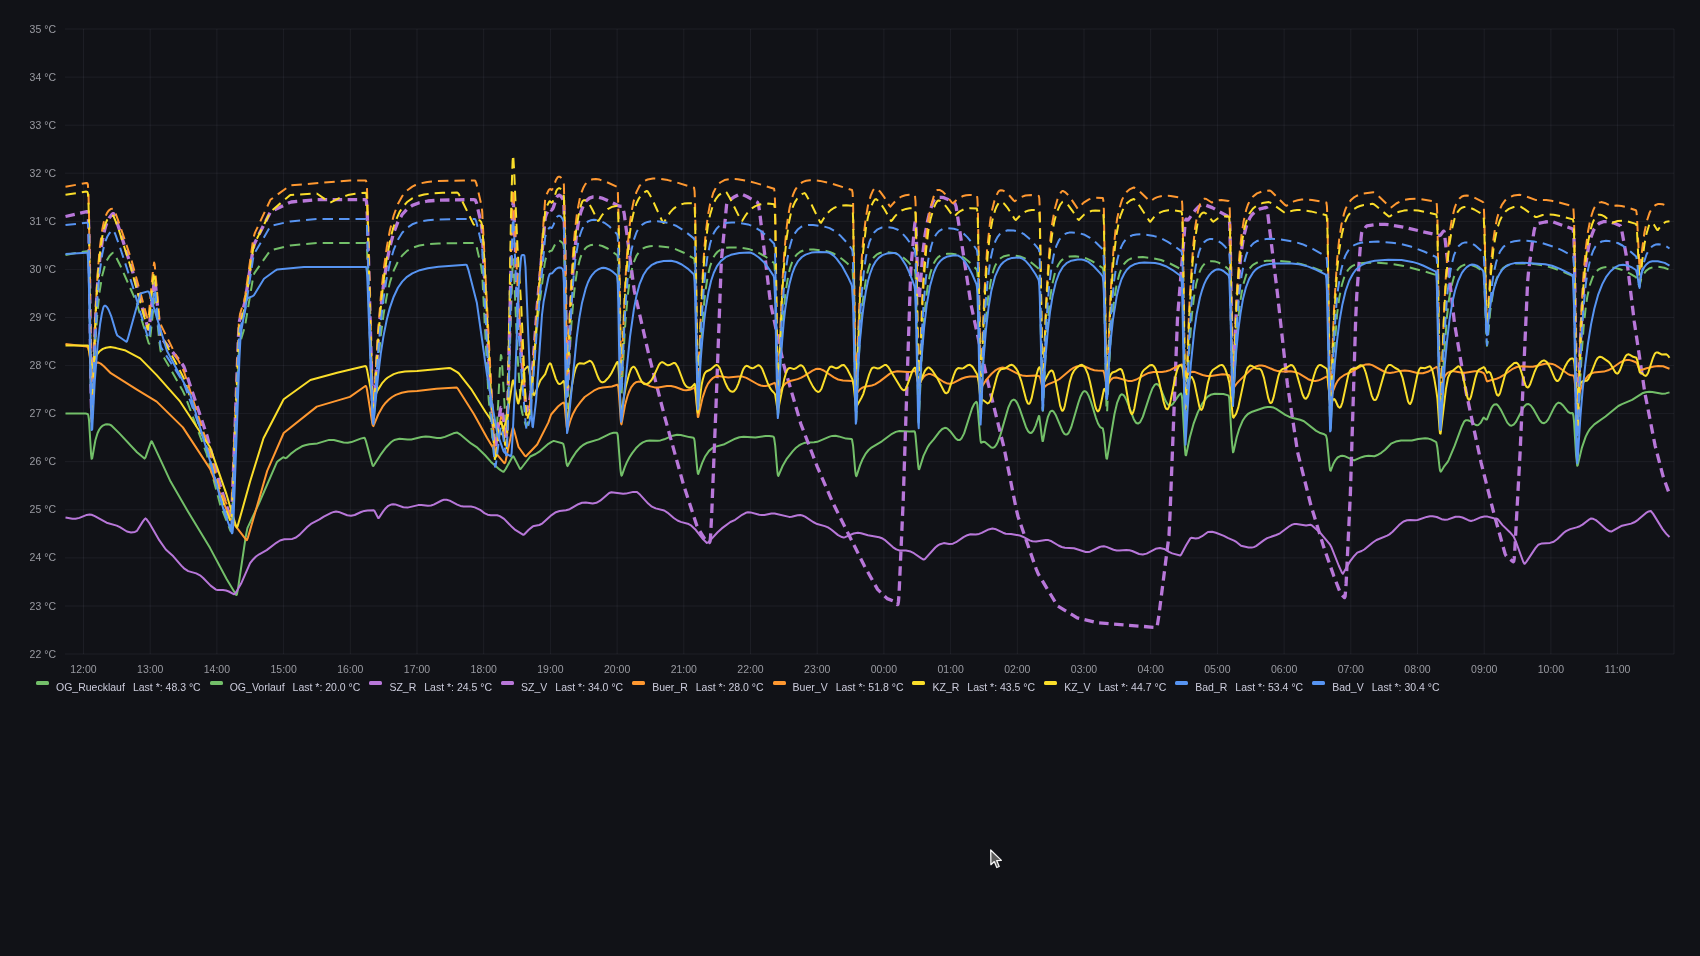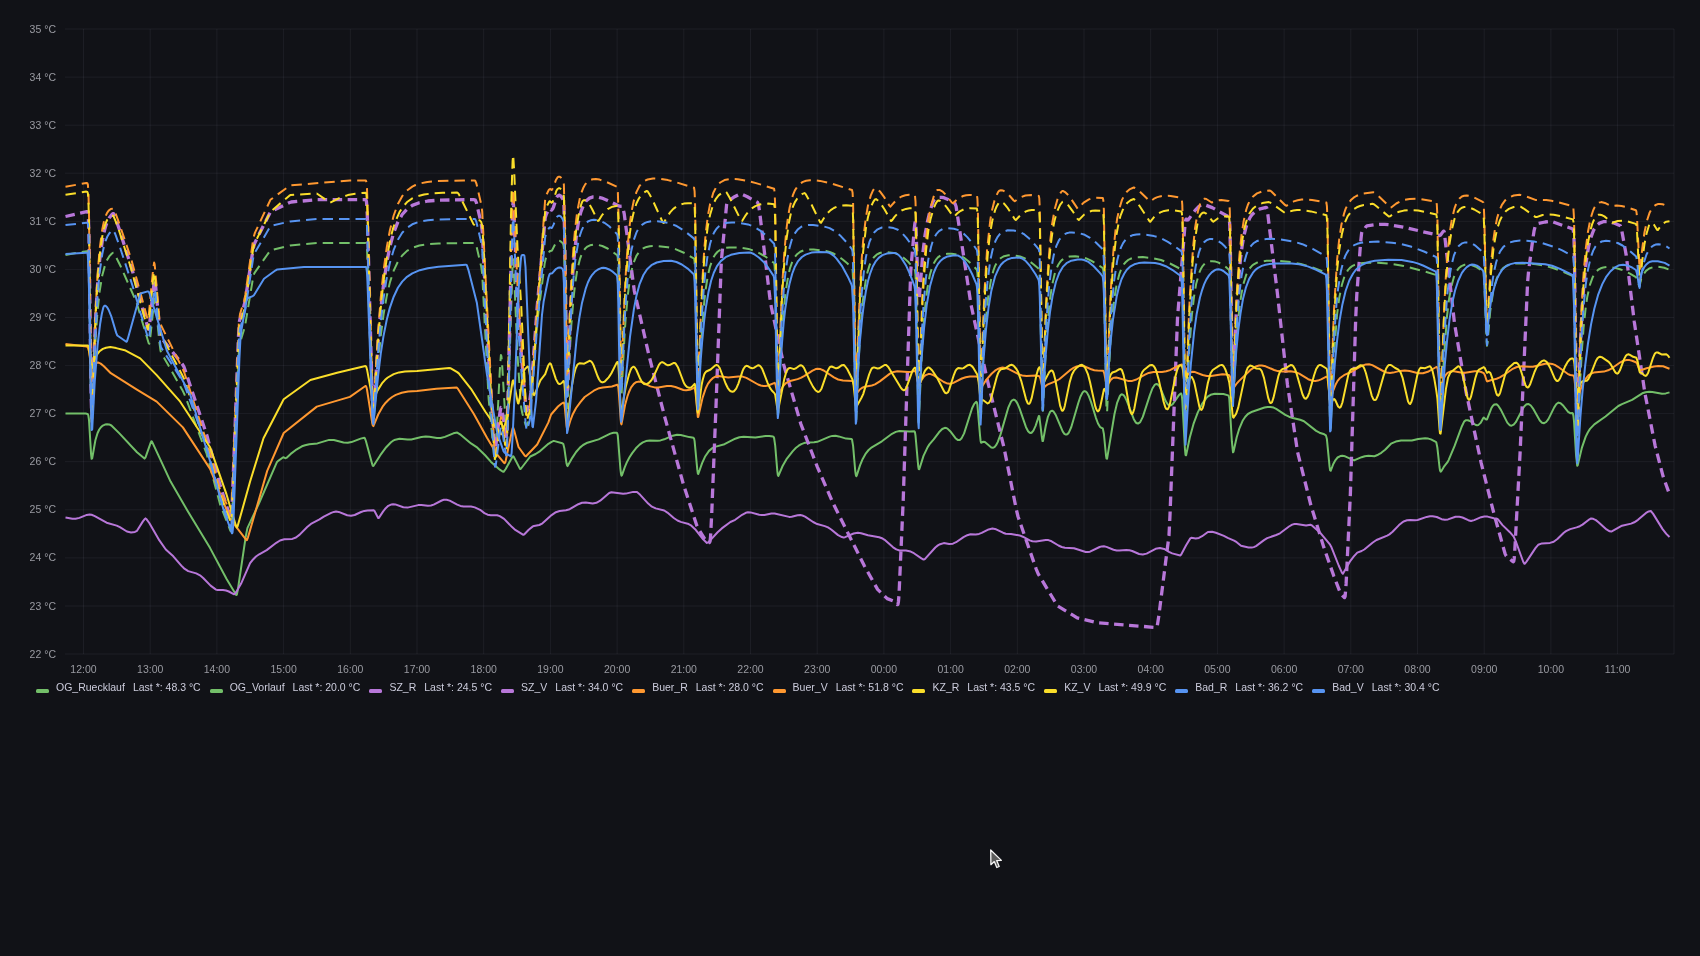--- a/index.html
+++ b/index.html
@@ -1,17 +1,17 @@
 <!DOCTYPE html>
 <html><head><meta charset="utf-8"><style>
 html,body{margin:0;padding:0;background:#111217;width:1700px;height:956px;overflow:hidden}
 body{font-family:"Liberation Sans",sans-serif;}
 svg text{fill:#9a9ba2;font-size:10.5px;font-family:"Liberation Sans",sans-serif}
 .legend{position:absolute;left:36px;top:681px;display:flex;flex-wrap:nowrap;align-items:center;font-size:10.5px;color:#ccccdc}
-.li{display:flex;align-items:flex-end;margin-right:9px;white-space:nowrap}
+.li{display:flex;align-items:flex-start;margin-right:9px;white-space:nowrap}
 .sw{display:inline-block;width:13px;height:4px;border-radius:1.5px;margin-right:7px}
 .ln{margin-right:8px}
 .lv{}
 </style></head><body>
 <svg width="1700" height="956">
 <rect width="1700" height="956" fill="#111217"></rect>
 <g stroke="rgba(204,204,220,0.07)" stroke-width="1">
 <line x1="65" y1="654.0" x2="1674" y2="654.0"></line>
       <line x1="65" y1="606.0" x2="1674" y2="606.0"></line>
       <line x1="65" y1="557.9" x2="1674" y2="557.9"></line>
@@ -143,25 +143,25 @@
       <span class="lv">Last *: 51.8 °C</span>
     </div>
     <div class="li">
       <span class="sw" style="background:#fade2a"></span>
       <span class="ln">KZ_R</span>
       <span class="lv">Last *: 43.5 °C</span>
     </div>
     <div class="li">
       <span class="sw" style="background:#fade2a"></span>
       <span class="ln">KZ_V</span>
-      <span class="lv">Last *: 49.9 °C</span>
+      <span class="lv">Last *: 44.7 °C</span>
     </div>
     <div class="li">
       <span class="sw" style="background:#5794f2"></span>
       <span class="ln">Bad_R</span>
-      <span class="lv">Last *: 36.2 °C</span>
+      <span class="lv">Last *: 53.4 °C</span>
     </div>
     <div class="li">
       <span class="sw" style="background:#5794f2"></span>
       <span class="ln">Bad_V</span>
       <span class="lv">Last *: 30.4 °C</span>
     </div>
   </div>
 
 </body></html>

